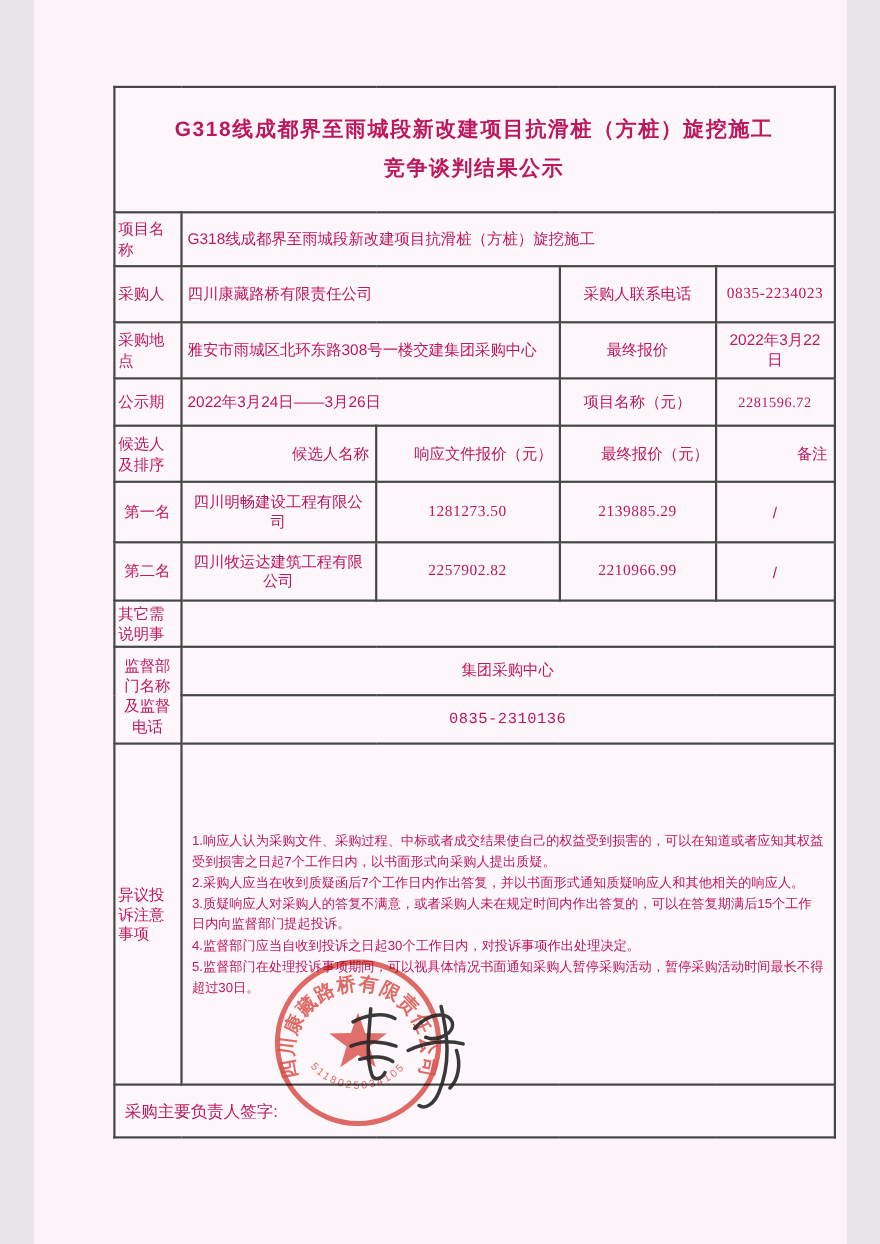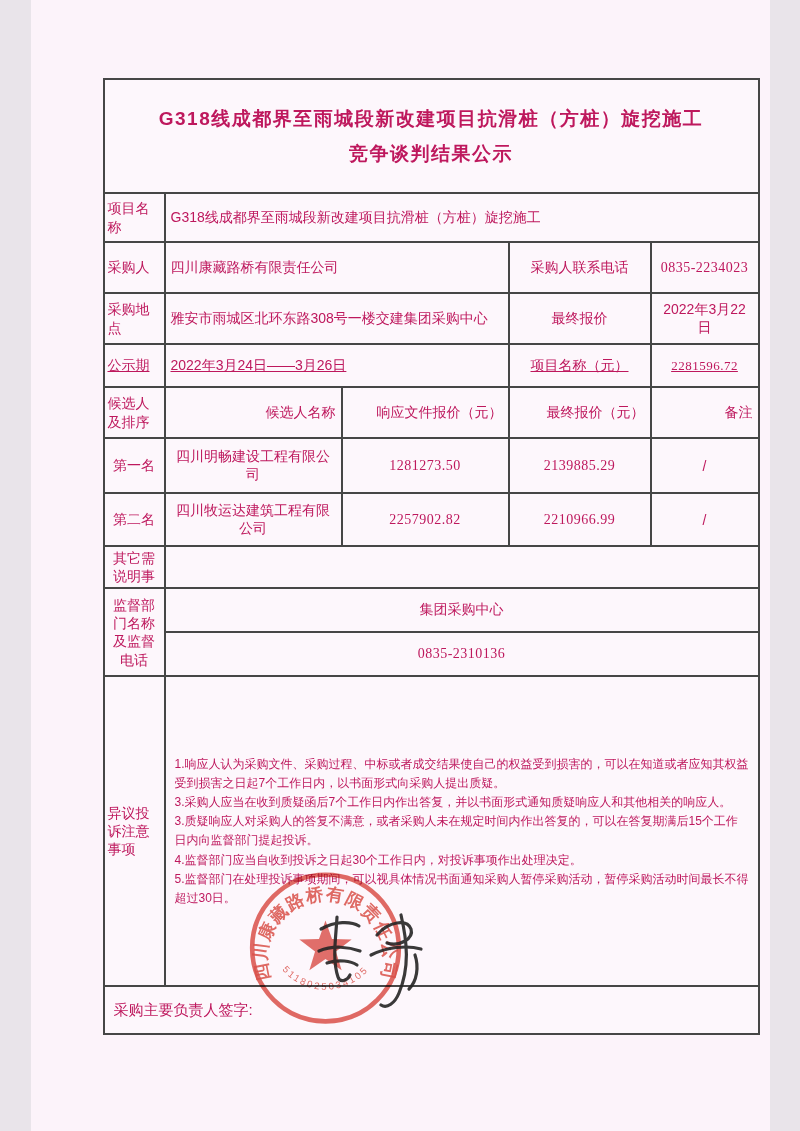--- a/index.html
+++ b/index.html
@@ -20,23 +20,23 @@
   .title-cell{height:112px;text-align:center;font-weight:bold;font-size:19px;letter-spacing:1.5px;line-height:1.85;padding:0 30px;}
   .lab{padding:2px 3px;line-height:1.3;}
   .c{text-align:center;}
   .num{font-family:"Liberation Serif","DejaVu Serif",serif;letter-spacing:0.5px;}
   .small{font-size:13px;}
   .hdr{text-align:right;font-size:14px;}
   .notice{padding:6px 9px;font-size:12px;line-height:1.6;vertical-align:middle;}
   .notice div{margin:0;}
   .sig-cell{font-size:15px;padding-left:9px;height:42px;vertical-align:middle;}
   .r1 td{height:43px;} .r2 td{height:45px;} .r3 td{height:45px;}
-  .r4 td{height:37px;text-decoration:underline;} .r5 td{height:45px;} .r6 td{height:49px;}
-  .r7 td{height:47px;} .r8 td{height:34px;text-align:center;} .r9a td{height:38px;}
-  .r9b td{height:38px;} .r10 td{height:296px;}
+  .r4 td{height:37px;} .r5 td{height:45px;} .r6 td{height:49px;}
+  .r7 td{height:47px;} .r8 td{height:34px;} .r9a td{height:38px;}
+  .r9b td{height:38px;font-family:Liberation Mono, monospace;} .r10 td{height:296px;}
   .stamp{position:absolute;left:212px;top:864px;z-index:5;mix-blend-mode:multiply;opacity:0.88;}
   .signature{position:absolute;left:276px;top:893px;z-index:6;}
 </style>
 </head>
 <body>
 
 <div class="page">
 
   <table class="doc">
     <colgroup>
@@ -115,21 +115,21 @@
       <td colspan="4" class="c">集团采购中心</td>
     </tr>
     <tr class="r9b">
       <td colspan="4" class="c num">0835-2310136</td>
     </tr>
 
     <tr class="r10">
       <td class="lab">异议投诉注意事项</td>
       <td colspan="4" class="notice">
         <div>1.响应人认为采购文件、采购过程、中标或者成交结果使自己的权益受到损害的，可以在知道或者应知其权益受到损害之日起7个工作日内，以书面形式向采购人提出质疑。</div>
-        <div>3.采购人应当在收到质疑函后7个工作日内作出答复，并以书面形式通知质疑响应人和其他相关的响应人。</div>
+        <div>2.采购人应当在收到质疑函后7个工作日内作出答复，并以书面形式通知质疑响应人和其他相关的响应人。</div>
         <div>3.质疑响应人对采购人的答复不满意，或者采购人未在规定时间内作出答复的，可以在答复期满后15个工作日内向监督部门提起投诉。</div>
         <div>4.监督部门应当自收到投诉之日起30个工作日内，对投诉事项作出处理决定。</div>
         <div>5.监督部门在处理投诉事项期间，可以视具体情况书面通知采购人暂停采购活动，暂停采购活动时间最长不得超过30日。</div>
       </td>
     </tr>
 
     <tr>
       <td colspan="5" class="sig-cell">
         <span>采购主要负责人签字:</span>
       </td>

